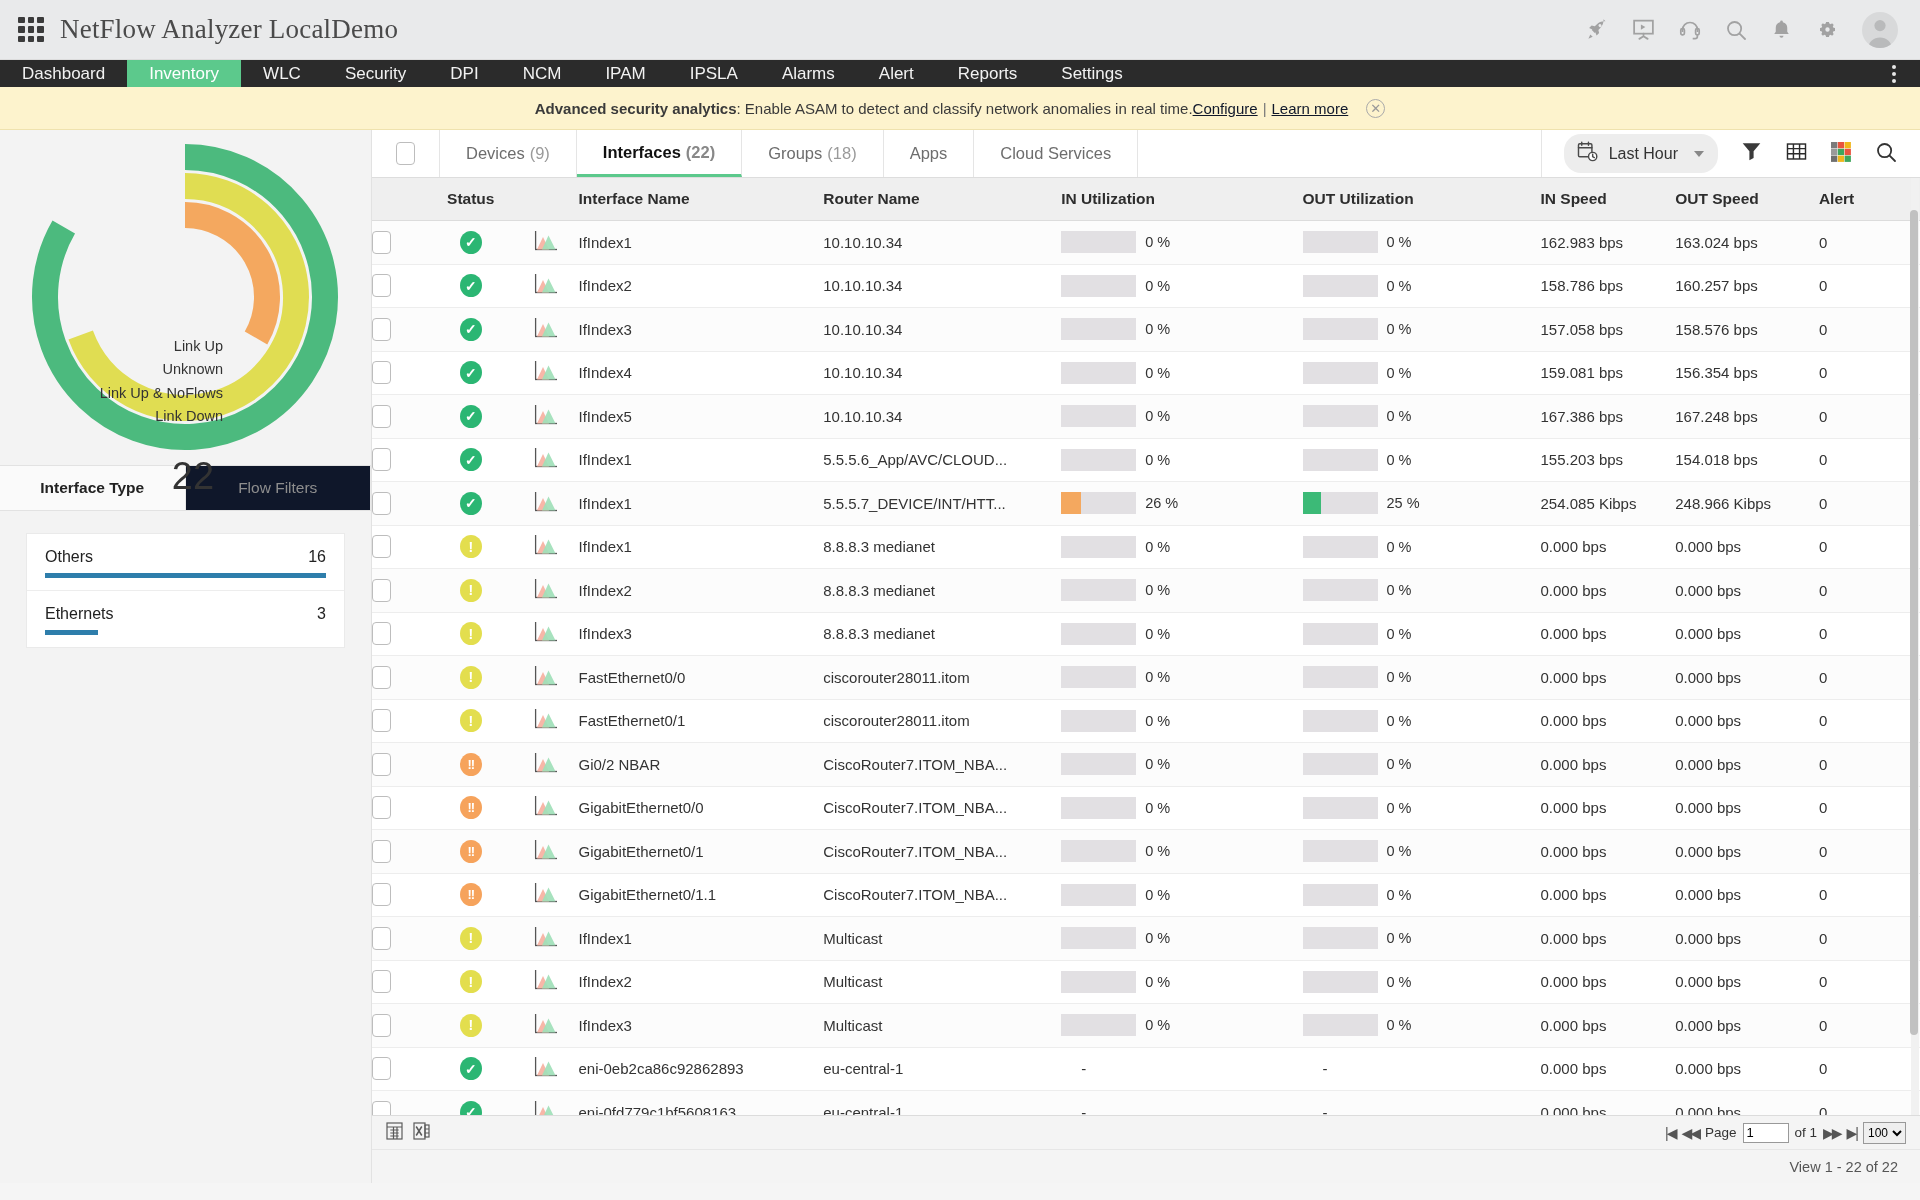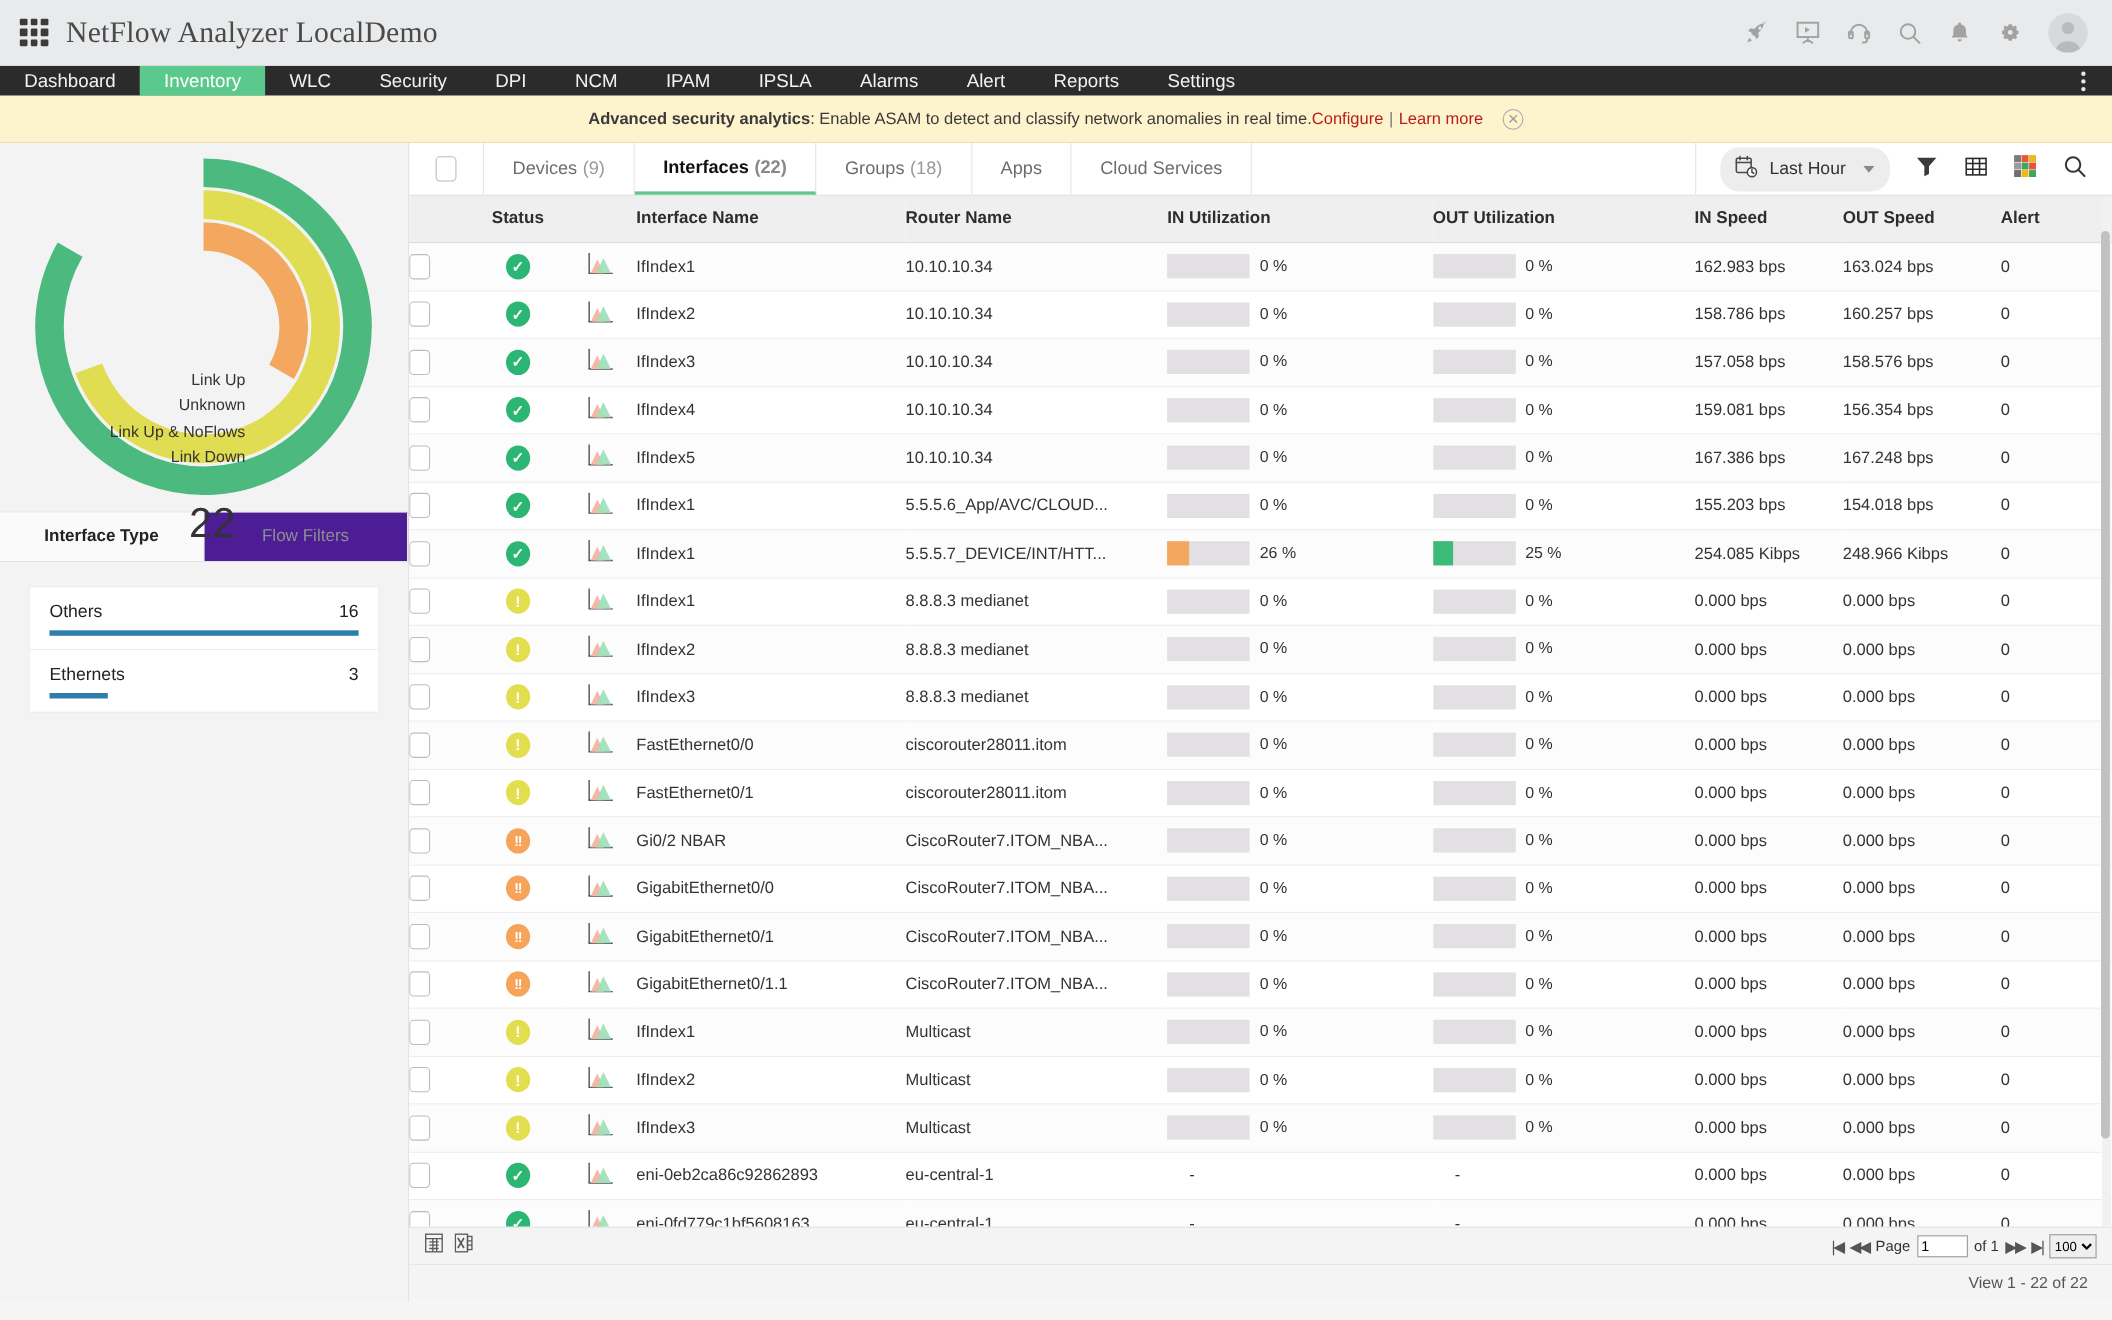--- a/index.html
+++ b/index.html
@@ -46,21 +46,21 @@
     display: flex; flex-direction: column; justify-content: center;
     align-items: center; gap: 3px; cursor: pointer; width: 20px; }
   .nav-dots i { width: 4px; height: 4px; background: #e8e8e8; border-radius: 50%; }
 
   
   .banner {
     height: 43px; background: #fdf3cd; border-bottom: 1px solid #efe2ae;
     display: flex; align-items: center; justify-content: center;
     font-size: 15px; color: #3a3a3a; position: relative;
   }
-  .banner a { color: #b91c1c; cursor: pointer; }
+  .banner a { color: #0f172a; text-decoration: underline; cursor: pointer; }
   .banner .sep { color: #777; margin: 0 5px; }
   .banner-close { margin-left: 18px; width: 19px; height: 19px;
     border-radius: 50%; border: 1.6px solid #aaa; color: #999;
     display: flex; align-items: center; justify-content: center;
     font-size: 13px; cursor: pointer; line-height: 1; }
 
   
   .main { display: flex; height: calc(1200px - 60px - 44px - 43px); }
 
   
@@ -70,21 +70,21 @@
   .donut-legend { position: absolute; left: 23px; top: 205px;
       text-align: right; width: 200px; font-size: 14.5px; color: #333;
       line-height: 1.62; }
   .donut-svg { position: absolute; left: 30px; top: 12px; }
   .donut-center-num { position: absolute; left: 148px; top: 325px;
      width: 90px; text-align: center; font-size: 38px; color: #333; }
 
   .lp-tabs { display: flex; height: 46px; border-top: 1px solid #e2e2e2;
      border-bottom: 1px solid #e2e2e2; background: #fff; }
   .lp-tab { flex: 1; display: flex; align-items: center; justify-content: center;
-     font-size: 15.5px; color: #8e8e8e; cursor: pointer; background: #4c1d95;
+     font-size: 15.5px; color: #8e8e8e; cursor: pointer; background: #0f172a;
      border-right: 1px solid #e8e8e8; }
   .lp-tab.active { color: #222; font-weight: bold; background: #fafafa; }
 
   .type-card { margin: 22px 26px 0 26px; background: #fff;
      border: 1px solid #eaeaea; }
   .type-row { padding: 14px 18px 12px 18px; border-bottom: 1px solid #ededed; }
   .type-row:last-child { border-bottom: none; }
   .type-top { display: flex; justify-content: space-between;
       font-size: 16px; color: #222; margin-bottom: 7px; }
   .type-bar { height: 5px; background: #2e7eab; }

